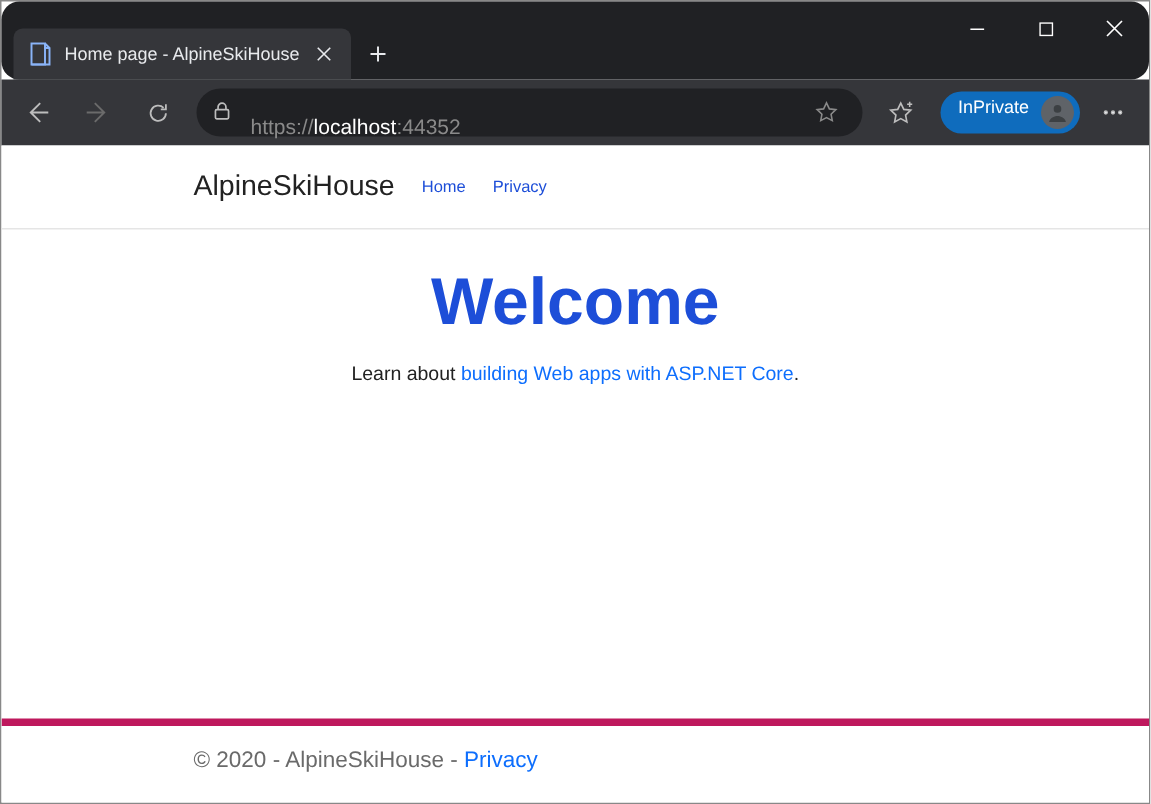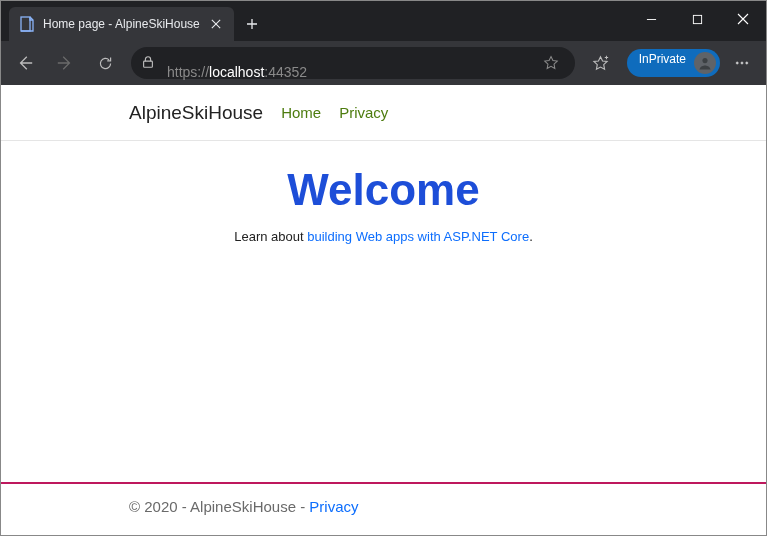--- a/index.html
+++ b/index.html
@@ -1,20 +1,20 @@
 <!DOCTYPE html>
 <html><head>
 <meta charset="utf-8">
 <style>
   * { box-sizing: border-box; margin: 0; padding: 0; }
   html, body { width: 767px; height: 536px; font-family: "Segoe UI", Arial, sans-serif; overflow: hidden; background: #fff; }
   .window { width: 767px; height: 536px; background: #fff; border: 1px solid #888; display: flex; flex-direction: column; }
 
   
-  .titlebar { height: 40px; background: #202124; display: flex; align-items: flex-end; color: #e8eaed; }
+  .titlebar { height: 52px; background: #202124; display: flex; align-items: flex-end; color: #e8eaed; border-radius: 12px; }
   .tab { display: flex; align-items: center; height: 34px; background: #35363a; margin: 6px 0 0 8px; padding: 0 10px; border-radius: 6px 6px 0 0; min-width: 220px; }
   .tab .favicon { width: 16px; height: 16px; margin-right: 8px; flex-shrink: 0; }
   .tab .title { font-size: 12px; color: #e8eaed; flex: 1; white-space: nowrap; overflow: hidden; text-overflow: ellipsis; }
   .tab .close { width: 16px; height: 16px; display: flex; align-items: center; justify-content: center; margin-left: 8px; }
   .newtab { width: 28px; height: 28px; display: flex; align-items: center; justify-content: center; margin: 0 0 3px 4px; }
   .spacer { flex: 1; }
   .winbtn { width: 46px; height: 36px; display: flex; align-items: center; justify-content: center; color: #fff; align-self: flex-start; }
   svg { display: block; }
 
   
@@ -29,26 +29,26 @@
   .url .host { color: #fff; }
   .url .port { color: #8a8a8a; }
   .star-btn { width: 28px; height: 28px; display: flex; align-items: center; justify-content: center; }
   .inprivate-pill { display: flex; align-items: flex-start; background: #0f6cbd; color: #fff; border-radius: 16px; padding: 3px 4px 3px 12px; font-size: 12px; gap: 8px; margin-left: 4px; }
   .inprivate-pill .avatar { width: 22px; height: 22px; border-radius: 50%; background: #5f6368; display: flex; align-items: center; justify-content: center; }
 
   
   .viewport { flex: 1; background: #fff; display: flex; flex-direction: column; overflow: hidden; justify-content: flex-end; }
   .site-header { border-bottom: 1px solid #e5e5e5; display: flex; align-items: center; padding: 0 0 0 128px; height: 56px; gap: 18px; }
   .brand { font-size: 19px; color: #222; }
-  .navlink { font-size: 15px; color: #4d7c0f; }
+  .navlink { font-size: 11px; color: #1d4ed8; }
   .main { flex: 1; text-align: center; padding-top: 24px; }
   .welcome { font-size: 44px; font-weight: 700; color: #1d4ed8; }
   .lead { font-size: 13px; margin-top: 14px; color: #222; }
   .lead a { color: #0d6efd; text-decoration: none; }
-  .footer { border-top: 2px solid #be185d; padding: 14px 0 20px 128px; font-size: 15px; color: #6a6a6a; }
+  .footer { border-top: 5px solid #be185d; padding: 14px 0 20px 128px; font-size: 15px; color: #6a6a6a; }
   .footer a { color: #0d6efd; text-decoration: none; }
 </style>
 </head>
 <body>
 
 <div class="window">
 
   <div class="titlebar">
     <div class="tab">
       <span class="favicon">

